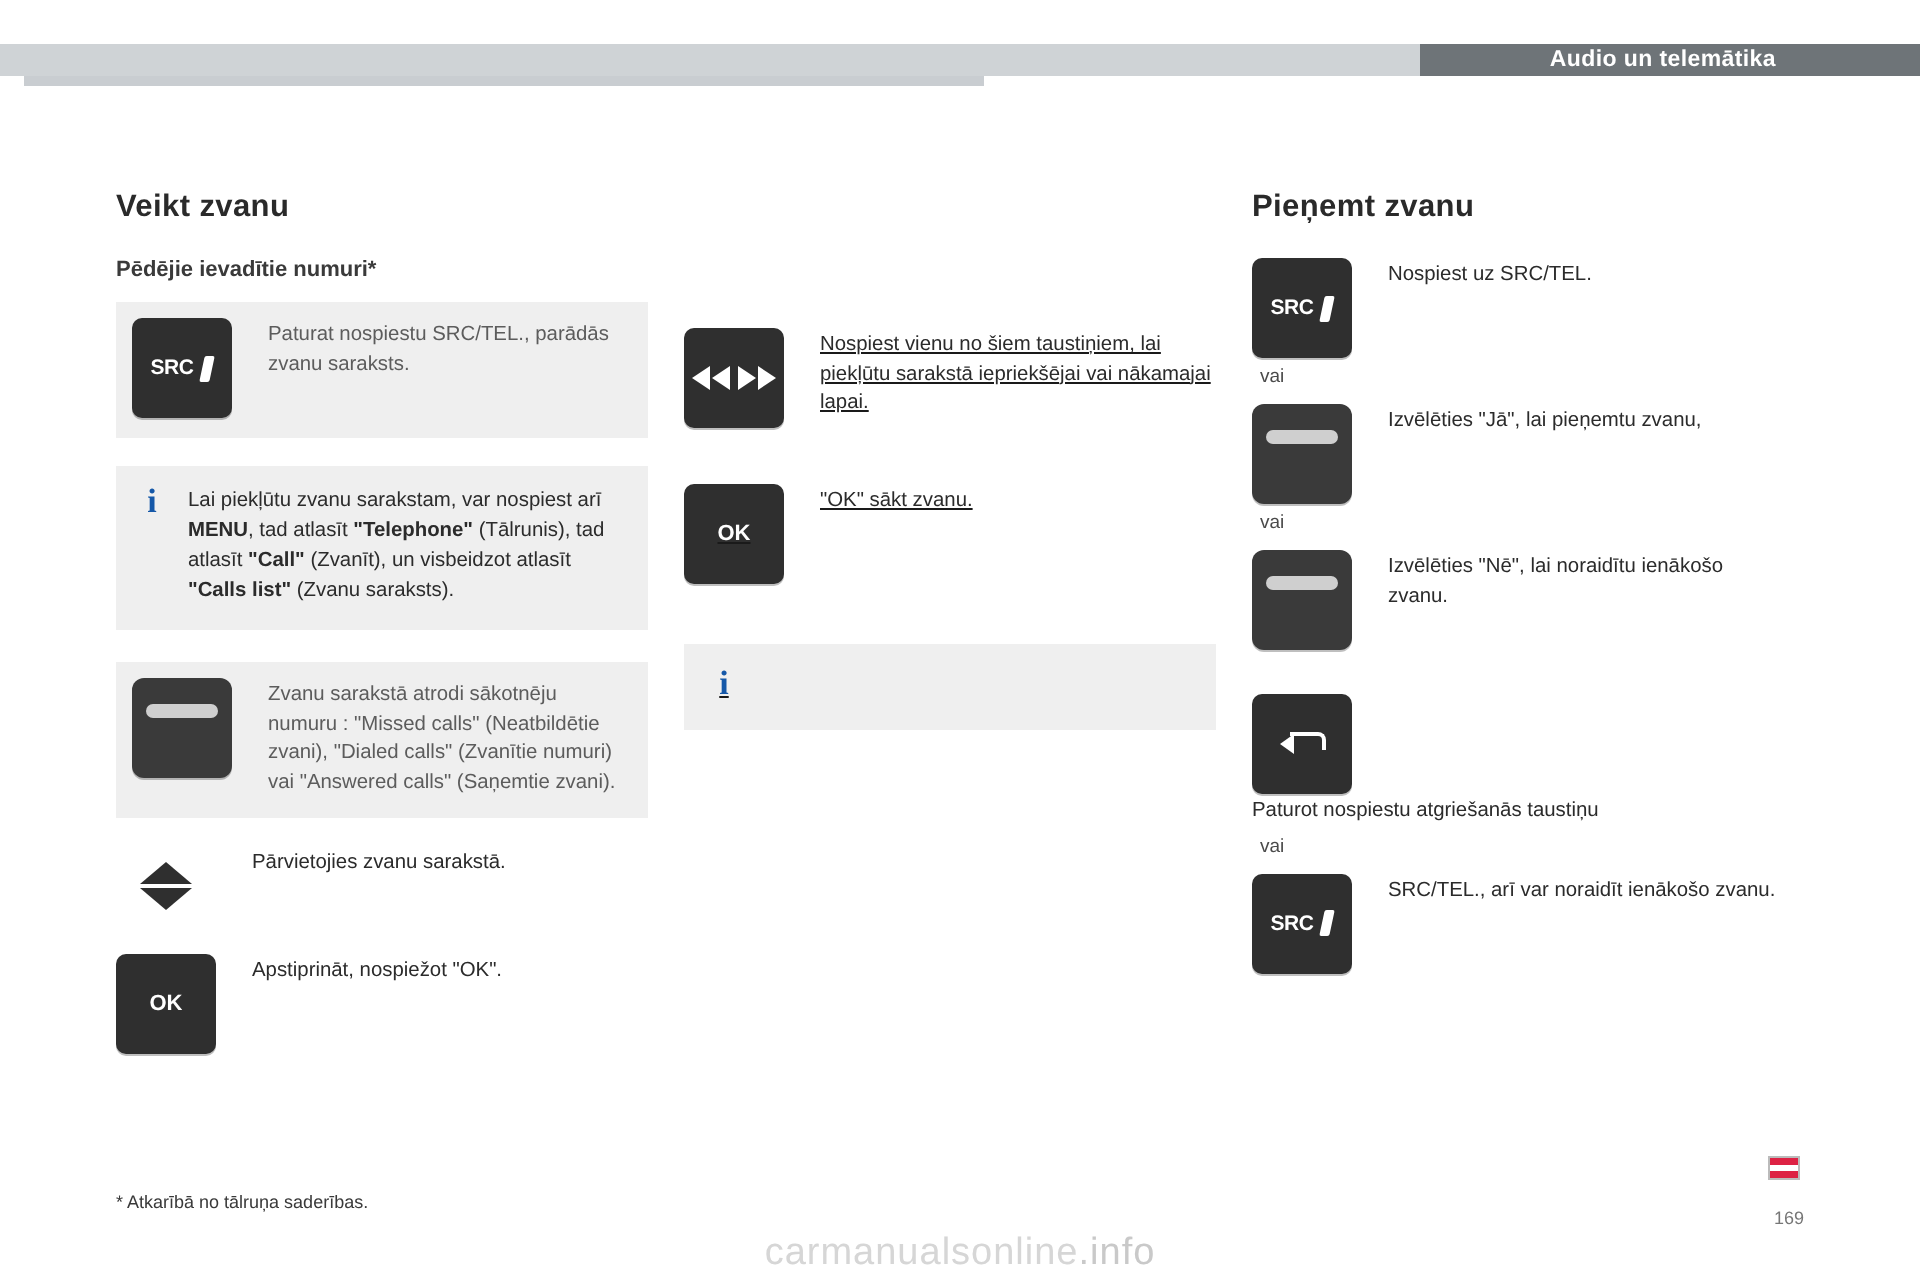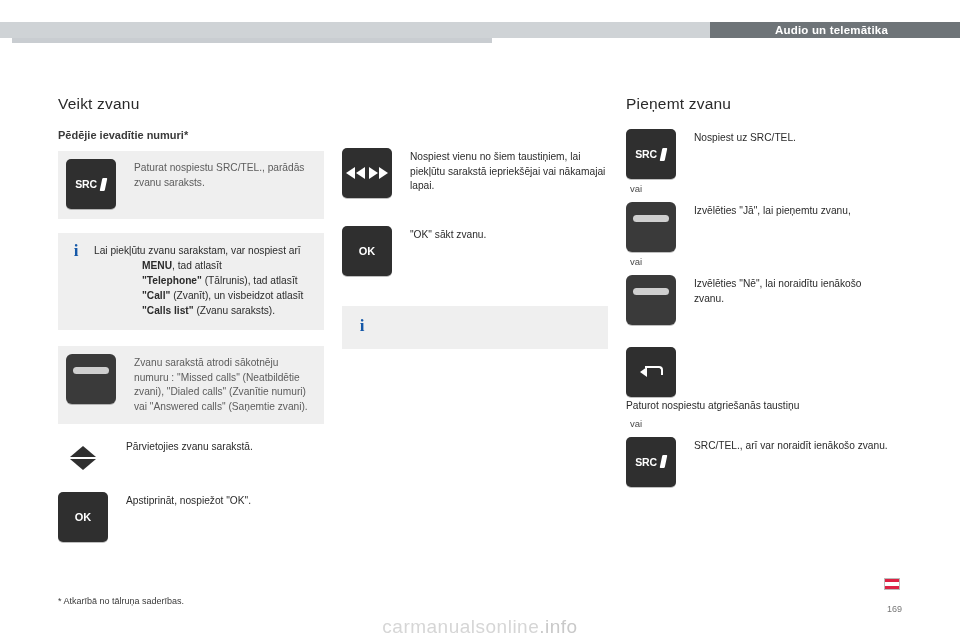--- a/index.html
+++ b/index.html
@@ -61,21 +61,21 @@
   .col {
     position: absolute;
     top: 95px;
   }
   .col-left   { left: 58px;  width: 266px; }
   .col-mid    { left: 342px; width: 266px; }
   .col-right  { left: 626px; width: 266px; }
 
   h1.section-title {
     font-size: 15.5px;
-    font-weight: normal;
+    font-weight: bold;
     color: #2a2a2a;
     margin: 0 0 16px 0;
     letter-spacing: 0.2px;
   }
   h2.sub-title {
     font-size: 11px;
     font-weight: bold;
     color: #3a3a3a;
     margin: 0 0 10px 0;
   }
@@ -223,21 +223,21 @@
     font-weight: bold;
     font-family: "Liberation Serif", serif;
     text-align: center;
     line-height: 15px;
   }
   .info-row .txt {
     font-size: 10.2px;
     line-height: 15px;
     color: #2b2b2b;
   }
-  .info-row .txt b { font-weight: bold; margin-left: 48px; }
+  .info-row .txt b { font-weight: bold; }
 
   
   .vai {
     font-size: 9.5px;
     color: #4a4a4a;
     margin: 0 0 8px 4px;
   }
 
   
   .footnote {
@@ -322,21 +322,21 @@
 
     <div class="row">
       <div class="btn-slot">
         <div class="key">OK</div>
       </div>
       <div class="txt">Apstiprināt, nospiežot "OK".</div>
     </div>
 
   </div>
 
-  <div class="col col-mid" style="top:148px;">
+  <div class="col col-mid" style="top:164px;text-decoration:underline;">
 
     <div class="row">
       <div class="btn-slot">
         <div class="key seek">
           <span class="seek-grp">
               <span class="seek-l"></span>
               <span class="seek-l"></span>
             </span>
           <span class="seek-grp">
               <span class="seek-r"></span>

